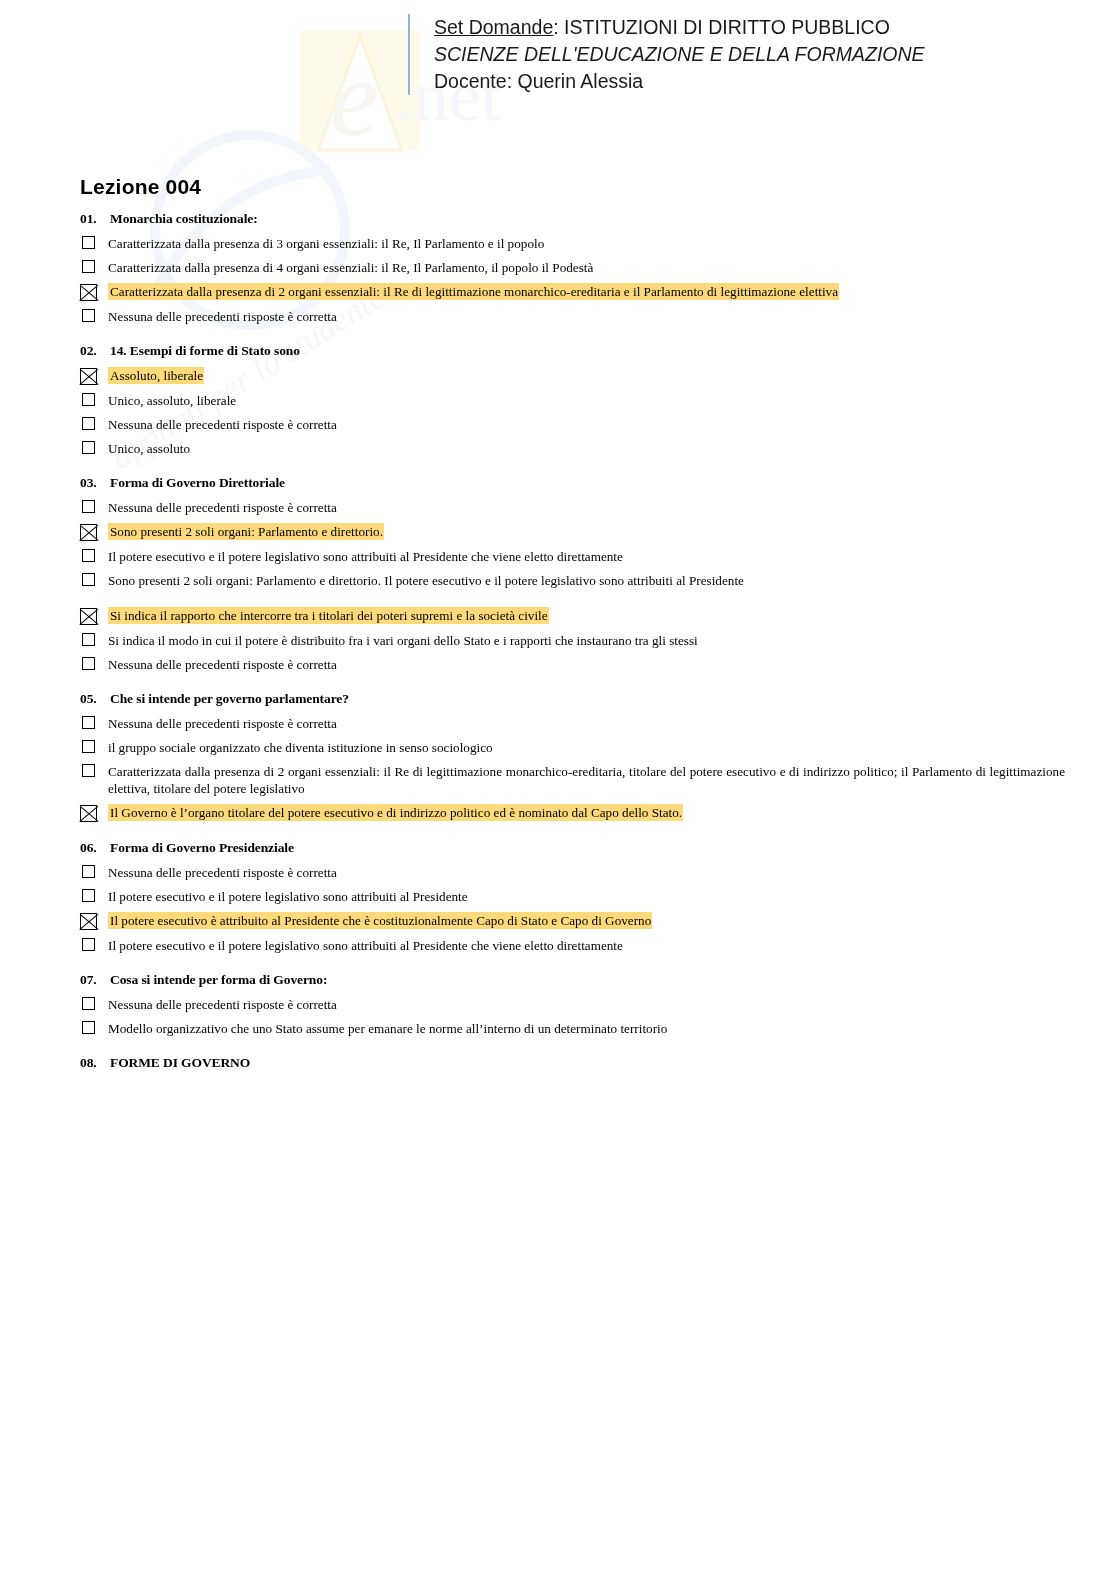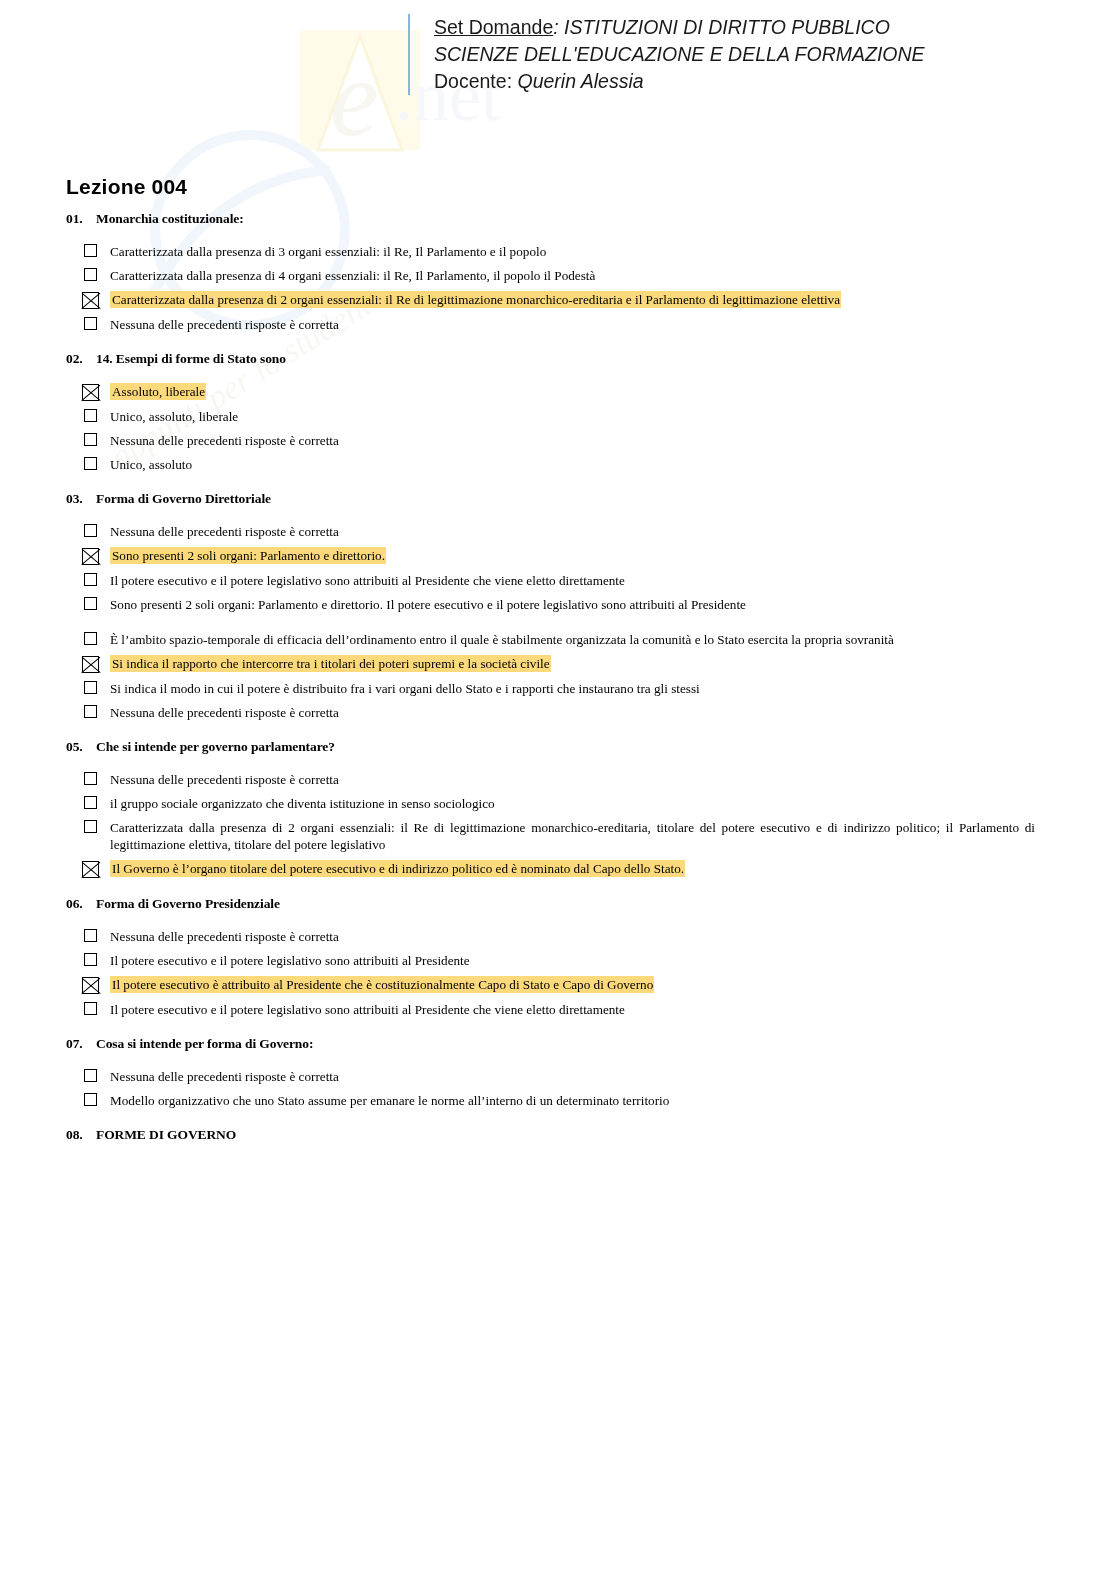--- a/index.html
+++ b/index.html
@@ -49,30 +49,29 @@
     font-size: 19.5px;
     line-height: 27px;
     color: #1a1a1a;
     white-space: nowrap;
   }
   .header-line .lbl {
     font-style: normal;
     text-decoration: underline;
   }
   .header-line .val {
-    font-style: italic;
   }
   .header-line.l2 {
     font-style: italic;
   }
 
   
   .content {
     position: absolute;
-    left: 66px;
+    left: 80px;
     top: 175px;
     width: 985px;
     z-index: 2;
   }
   .lesson-title {
     font-family: "Liberation Sans", sans-serif;
     font-weight: bold;
     font-size: 21px;
     letter-spacing: 0.2px;
     margin: 0 0 12px 0;
@@ -93,21 +92,21 @@
   }
   .q-num {
     width: 30px;
     flex: 0 0 30px;
   }
   .q-text {
     flex: 1;
   }
 
   .answers {
-    margin: 16px;
+    margin: 0;
     padding: 0;
   }
   .answer {
     display: flex;
     align-items: flex-start;
     margin-bottom: 7px;
     position: relative;
   }
   .box-wrap {
     flex: 0 0 24px;
@@ -286,26 +285,20 @@
             <div class="answer">
               <span class="box-wrap">
                 <span class="chk"></span>
               </span>
               <span class="ans-text">Sono presenti 2 soli organi: Parlamento e direttorio. Il potere esecutivo e il potere legislativo sono attribuiti al Presidente</span>
             </div>
           </div>
         </div>
         <div class="question-block">
           <div class="answers">
-            <div class="answer">
-              <span class="box-wrap">
-                <span class="chk"></span>
-              </span>
-              <span class="ans-text">È l’ambito spazio-temporale di efficacia dell’ordinamento entro il quale è stabilmente organizzata la comunità e lo Stato esercita la propria sovranità</span>
-            </div>
             <div class="answer checked">
               <span class="box-wrap">
                 <span class="chk"></span>
               </span>
               <span class="ans-text"><span class="hl">Si indica il rapporto che intercorre tra i titolari dei poteri supremi e la società civile</span></span>
             </div>
             <div class="answer">
               <span class="box-wrap">
                 <span class="chk"></span>
               </span>

